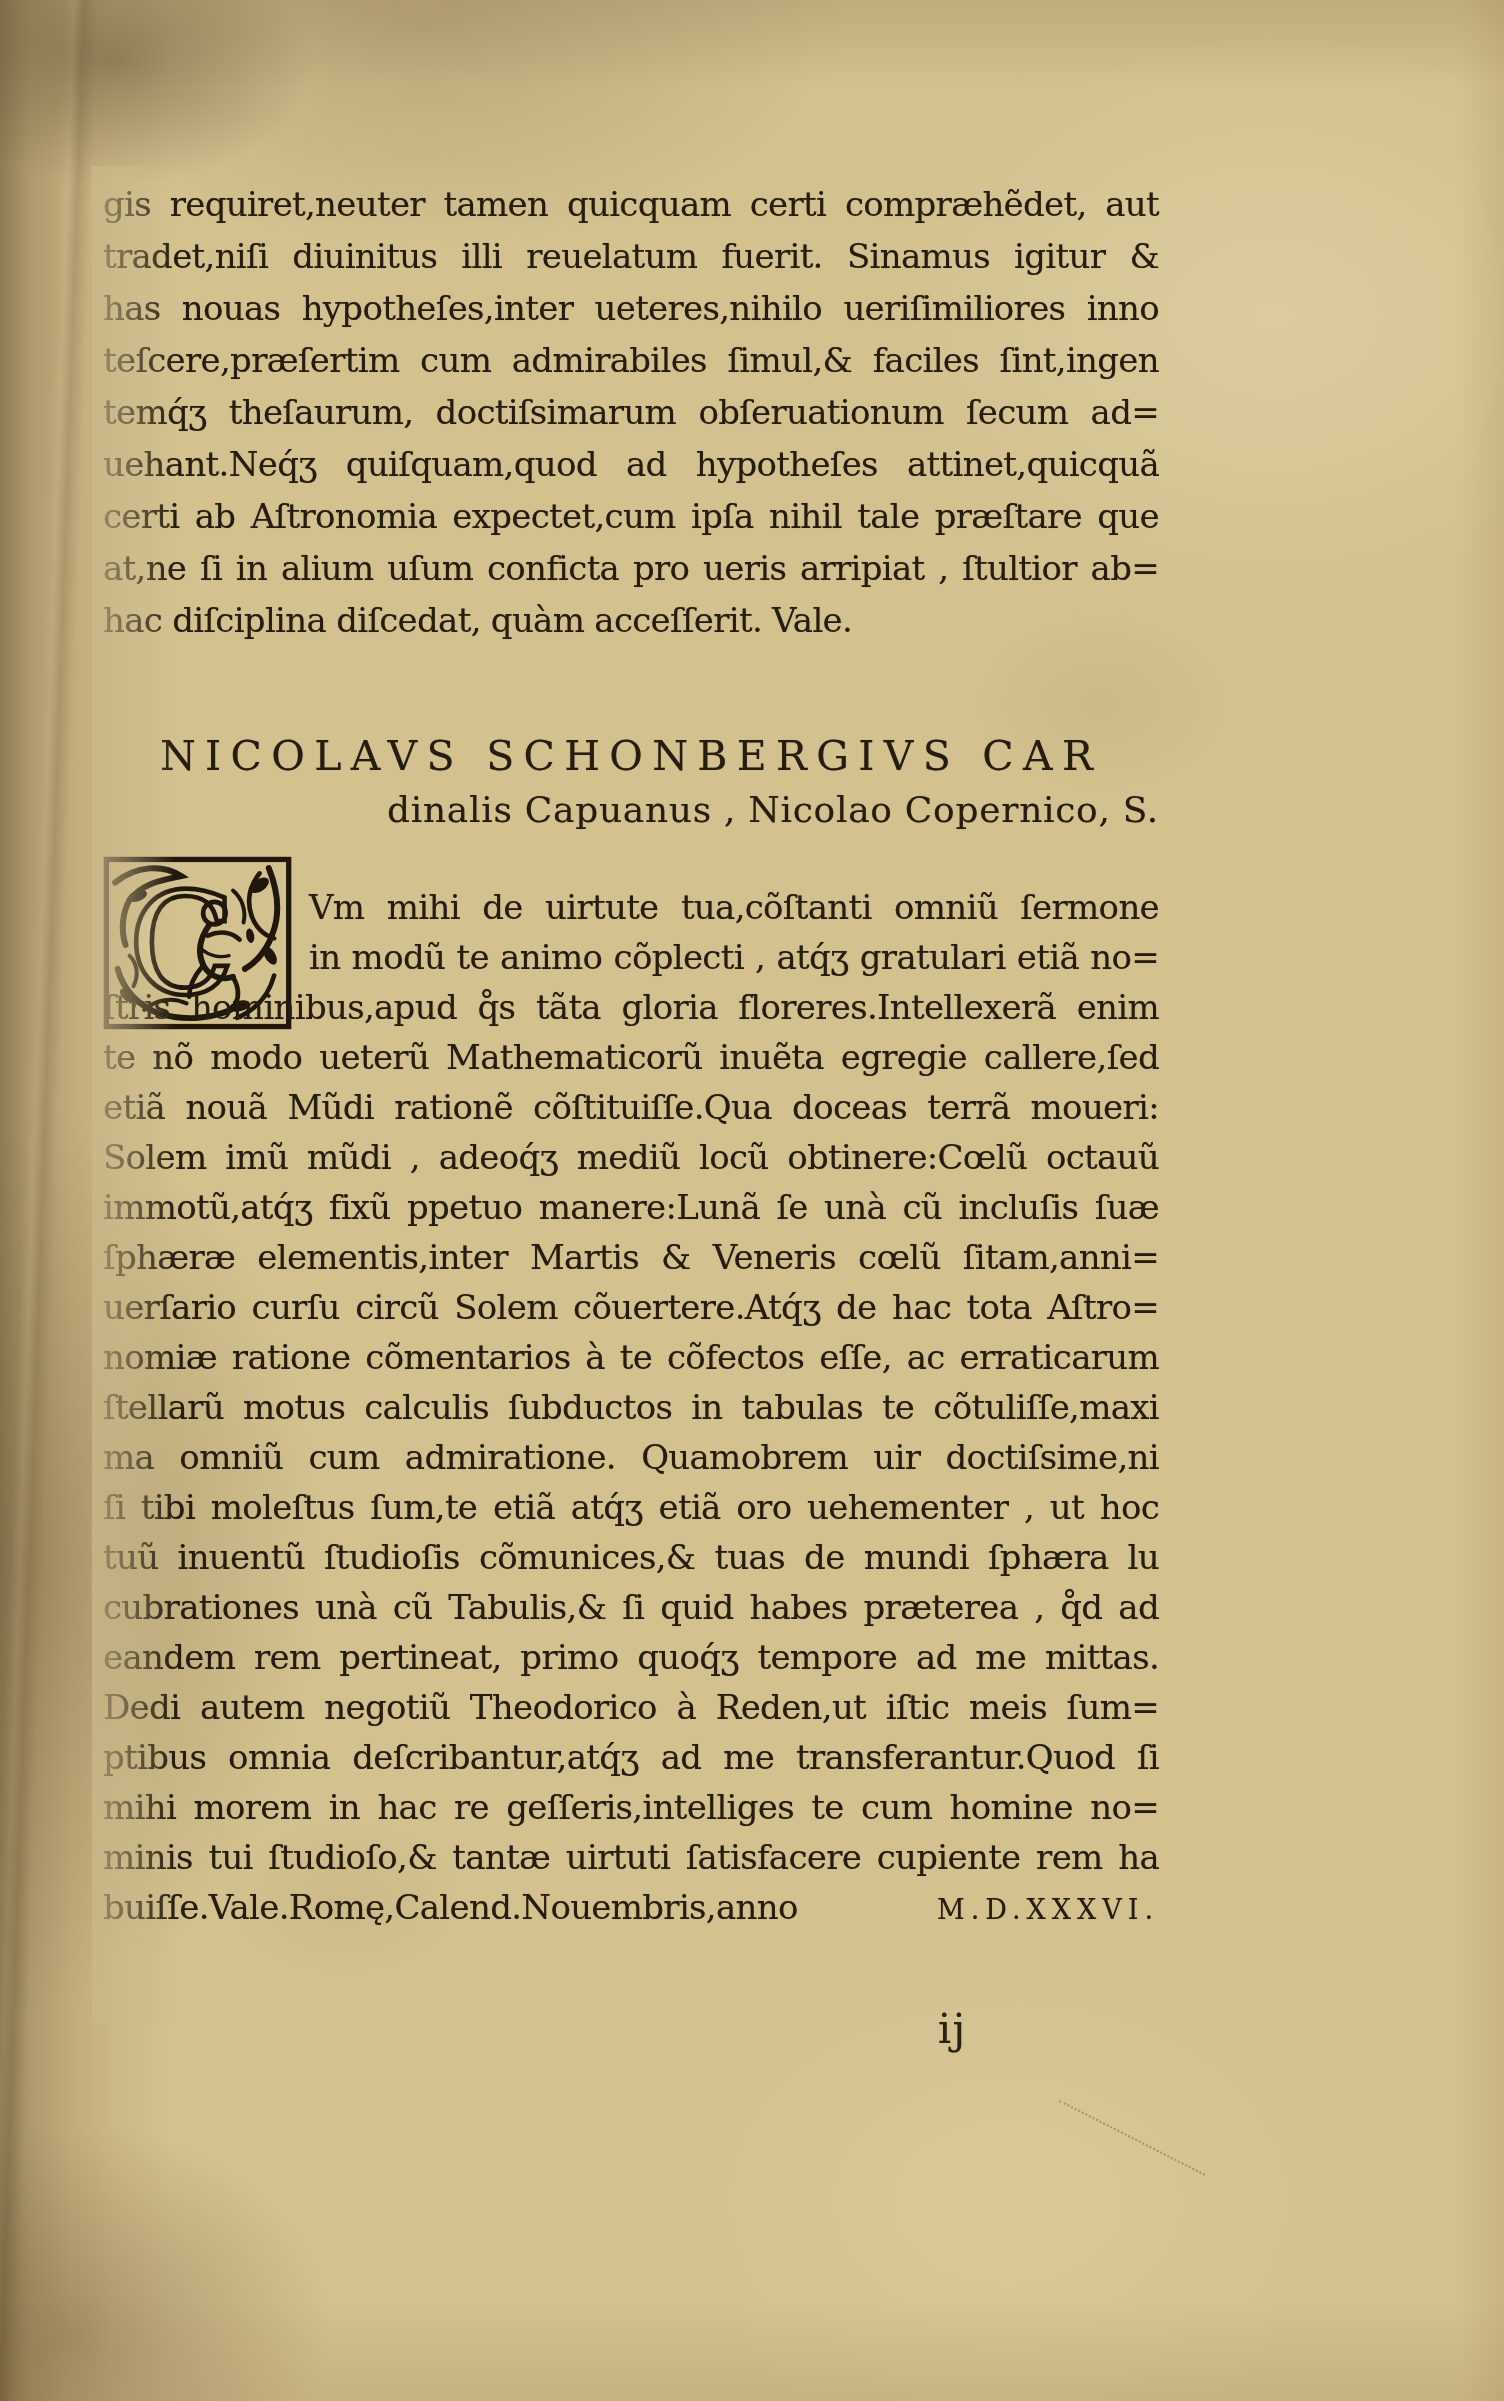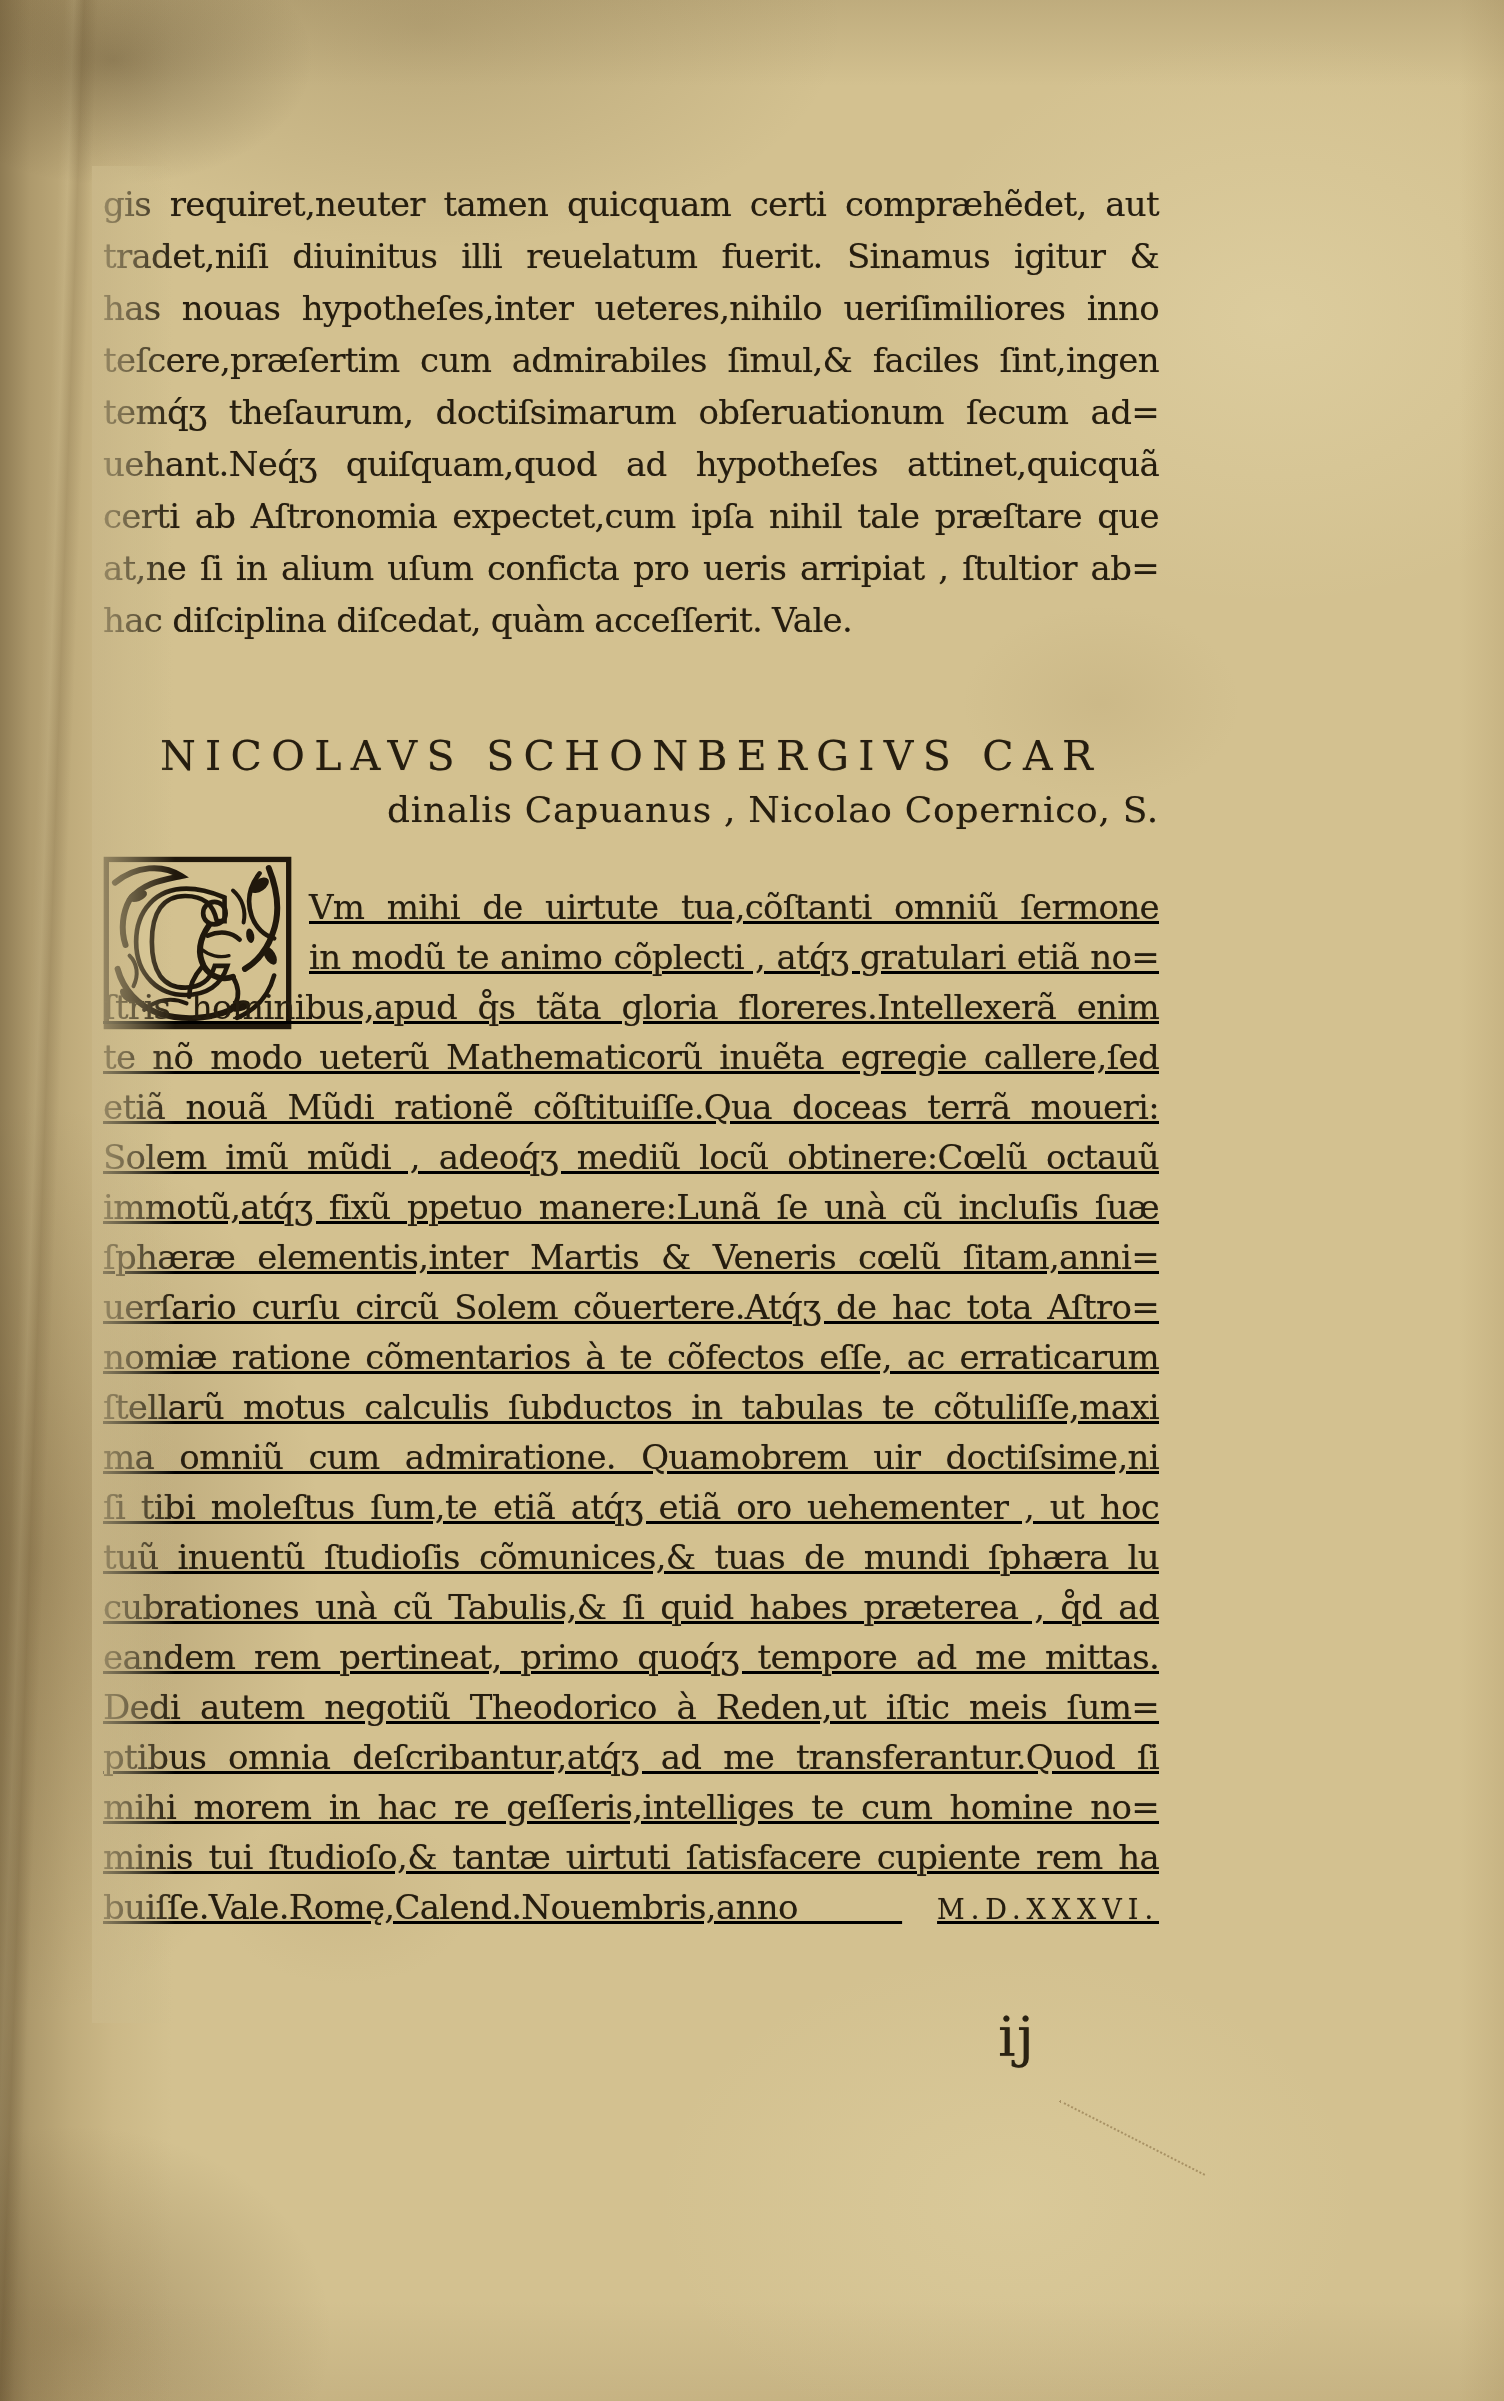--- a/index.html
+++ b/index.html
@@ -49,31 +49,31 @@
     line-height: 52px; text-align: center; white-space: nowrap;
     text-shadow: 0 0 0.7px rgba(40,30,14,0.45);
   }
   .heading-2 {
     position: absolute; left: 103px; top: 785px; width: 1056px;
     color: #251d0f; font-size: 36px; letter-spacing: 0.7px;
     line-height: 49px; text-align: right; text-indent: 30.5px; white-space: nowrap;
     text-shadow: 0 0 0.7px rgba(40,30,14,0.45);
   }
   .letter {
-    position: absolute; left: 103px; top: 882px; width: 1056px; text-decoration: underline;
+    position: absolute; left: 103px; top: 882px; width: 1056px;
   }
   .letter .indented { margin-left: 206px; }
   .numerals { font-size: 27px; letter-spacing: 6px; margin-left: 35px; }
   .woodcut {
     position: absolute; left: 103px; top: 856px;
     width: 189px; height: 174px;
   }
   .signature {
-    position: absolute; left: 998px; top: 2005px;
-    color: #2a2212; font-size: 55px; letter-spacing: 1.3px;
+    position: absolute; left: 938px; top: 2005px;
+    color: #2a2212; font-size: 41px; letter-spacing: 1.3px;
     text-shadow: 0 0 0.7px rgba(40,30,14,0.45);
   }
   .edge-fade {
     position: absolute; left: 92px; top: 166px;
     width: 83px; height: 1857px;
     background: linear-gradient(to right,
       rgba(202,184,138,0.78) 0%,
       rgba(205,189,142,0.45) 45%,
       rgba(208,193,146,0) 100%);
     pointer-events: none; z-index: 5;

